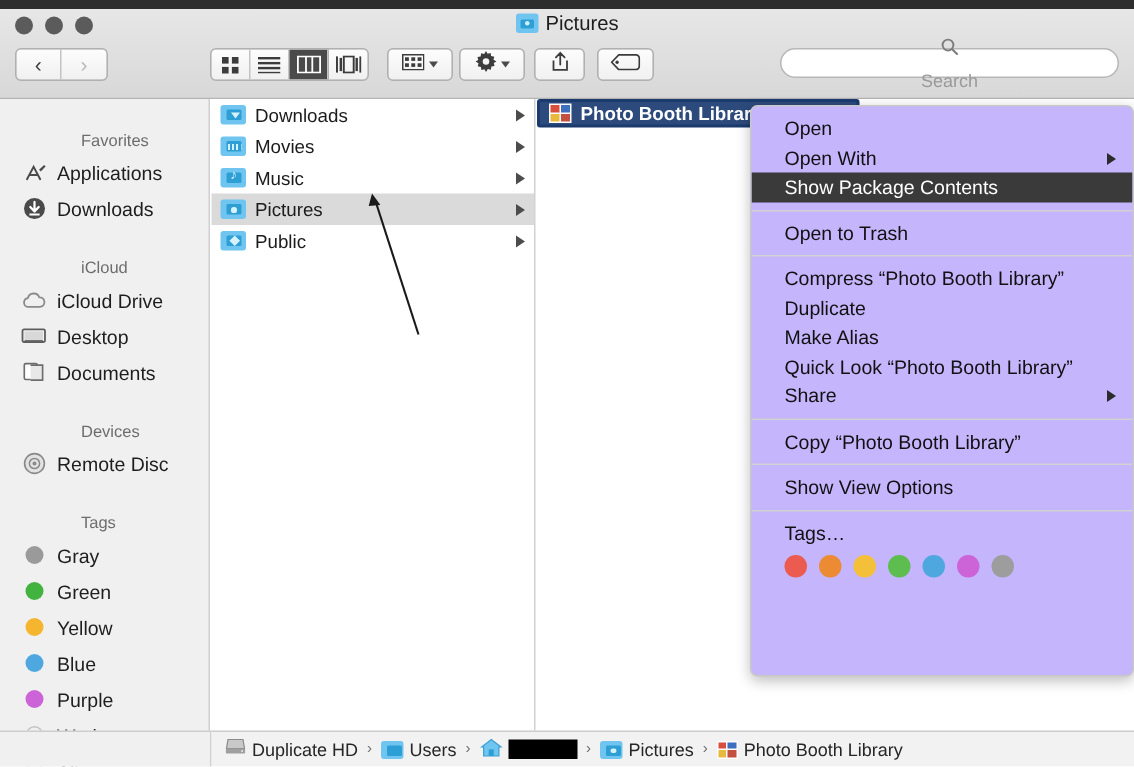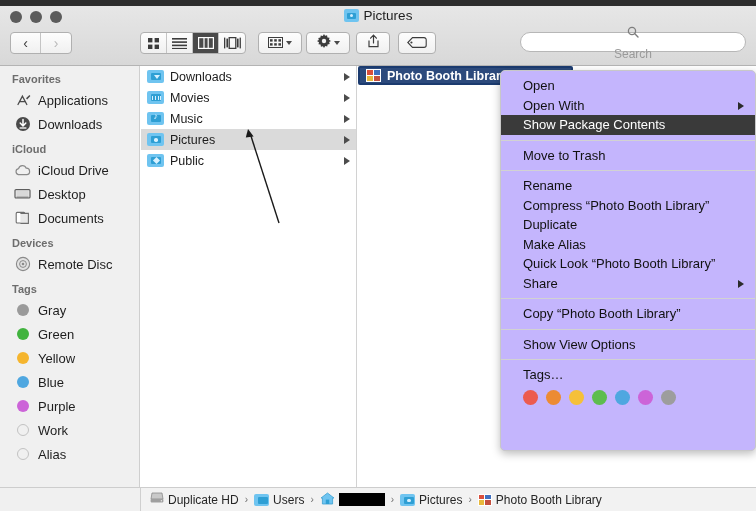--- a/index.html
+++ b/index.html
@@ -83,22 +83,23 @@
   }
   #searchbox .sp { font-size: 12px; color: #9a9a9a; }
   .chev { width: 0; height: 0; border-left: 3.5px solid transparent; border-right: 3.5px solid transparent; border-top: 4px solid #4a4a4a; }
   
   #sidebar {
     position: absolute; top: 66px; left: 0; width: 140px; height: 445px;
     background: #f0f0f0; border-right: 1px solid #cfcfcf;
     overflow: hidden;
   }
   .sb-header {
-    font-size: 11px; color: #6d6d6d; font-weight: bold;
-    padding: 7px 0 3px 12px;
+    font-size: 11px; color: #6d6d6d; font-weight: normal;
+    padding: 22px 0 3px 12px;
+    margin-left: 42px;
   }
   .sb-item {
     height: 24px; display: flex; align-items: center; gap: 7px;
     padding-left: 14px; font-size: 13px; color: #1e1e1e;
   }
   .sb-ic { width: 17px; height: 17px; display: flex; align-items: center; justify-content: center; flex: none; }
   .dot { width: 12px; height: 12px; border-radius: 50%; }
   .dot.hollow { background: #f0f0f0; border: 1.3px solid #c2c2c2; }
   
   #colview { position: absolute; top: 66px; left: 141px; width: 615px; height: 421px; background: #fff; }
@@ -445,23 +446,22 @@
 
   <div id="ctx">
     <div class="gap"></div>
     <div class="mi">Open</div>
     <div class="mi">
       <span>Open With</span>
       <span class="sub"></span>
     </div>
     <div class="mi hl">Show Package Contents</div>
     <div class="sep"></div>
-    <div class="mi">Move to Trash</div>
+    <div class="mi">Open to Trash</div>
     <div class="sep"></div>
-    <div class="mi">Rename</div>
     <div class="mi">Compress “Photo Booth Library”</div>
     <div class="mi">Duplicate</div>
     <div class="mi">Make Alias</div>
     <div class="mi">Quick Look “Photo Booth Library”</div>
     <div class="mi">
       <span>Share</span>
       <span class="sub"></span>
     </div>
     <div class="sep"></div>
     <div class="mi">Copy “Photo Booth Library”</div>

